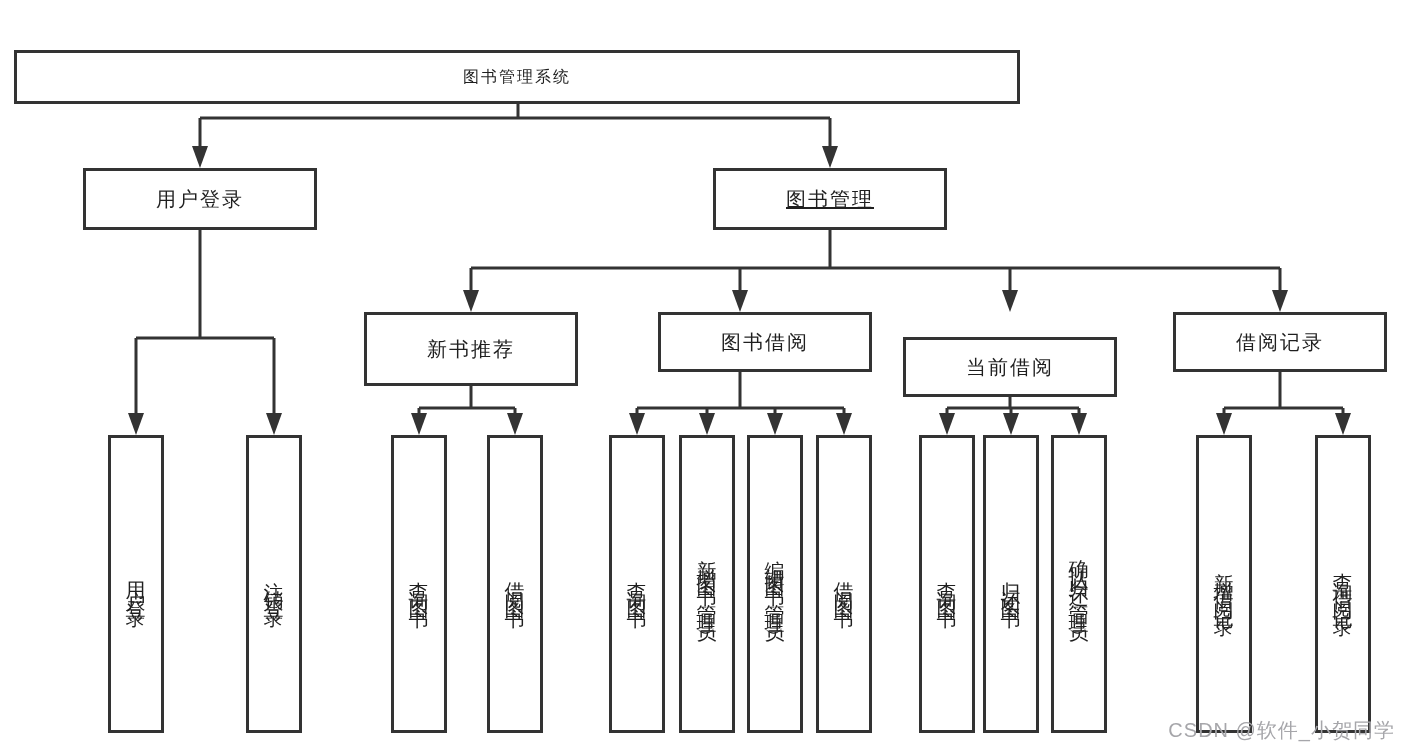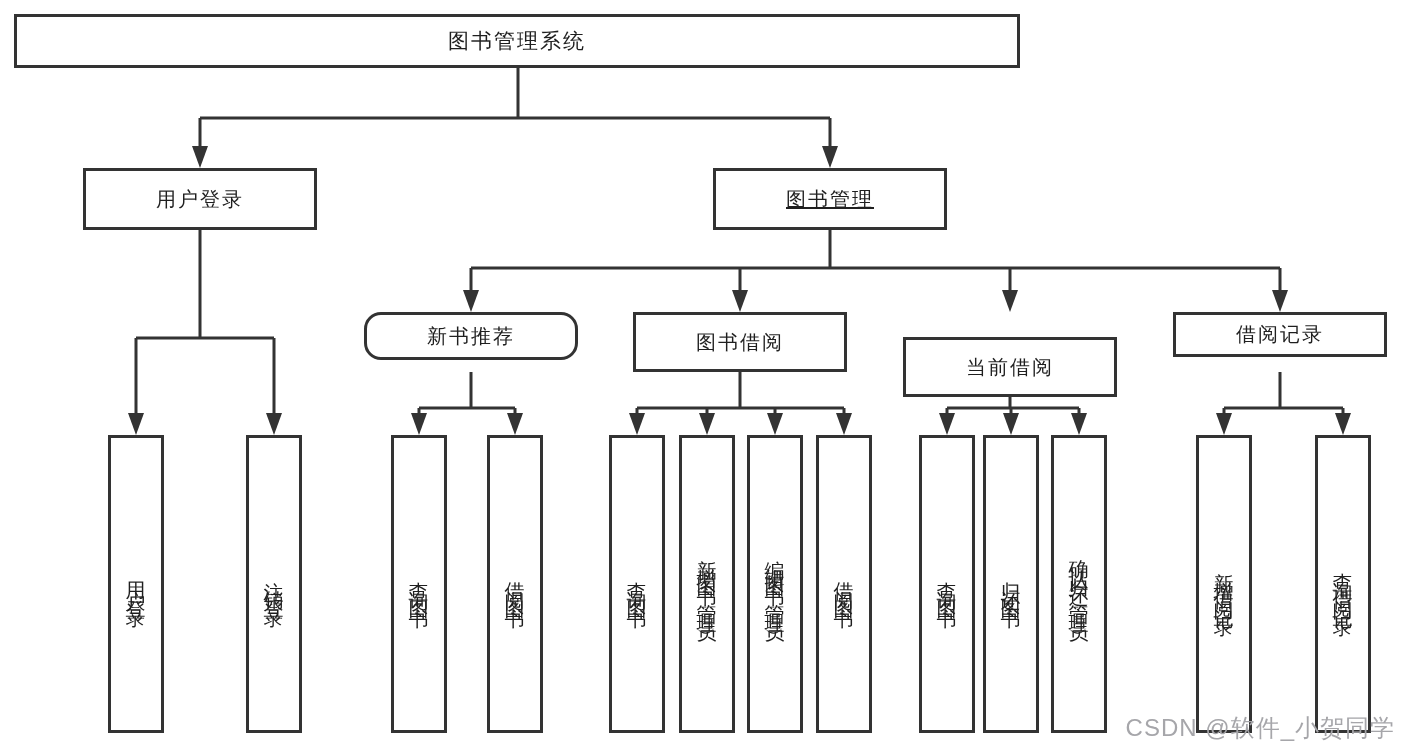--- a/index.html
+++ b/index.html
@@ -34,35 +34,36 @@
     display: flex;
     align-items: center;
     justify-content: center;
   }
   .hnode {
     font-size: 20px;
     letter-spacing: 2px;
     white-space: nowrap;
   }
   .root-node {
-    font-size: 21px;
+    font-size: 16px;
+    margin-top: 36px;
   }
   .leaf span.vtext {
     writing-mode: vertical-rl;
     text-orientation: mixed;
     font-size: 20px;
     line-height: 1;
     letter-spacing: 9px;
     white-space: nowrap;
   }
   .watermark {
     position: absolute;
     right: 10px;
     bottom: 3px;
-    font-size: 24px;
+    font-size: 20px;
     letter-spacing: 1px;
     color: #a6a6aa;
     white-space: nowrap;
   }
 </style>
 </head>
 <body>
 
 <div class="canvas">
 
@@ -103,30 +104,30 @@
     <span>图书管理系统</span>
   </div>
 
   <div class="node hnode" style="left:83px; top:168px; width:234px; height:62px;">
     <span>用户登录</span>
   </div>
   <div class="node hnode" style="left:713px; top:168px; width:234px; height:62px;text-decoration:underline;">
     <span>图书管理</span>
   </div>
 
-  <div class="node hnode" style="left:364px; top:312px; width:214px; height:48px;border-radius:17px;">
+  <div class="node hnode" style="left:364px; top:312px; width:214px; height:74px;">
     <span>新书推荐</span>
   </div>
-  <div class="node hnode" style="left:633px; top:312px; width:214px; height:60px;">
+  <div class="node hnode" style="left:658px; top:312px; width:214px; height:60px;">
     <span>图书借阅</span>
   </div>
   <div class="node hnode" style="left:903px; top:312px; width:214px; height:60px;margin-top:25px;">
     <span>当前借阅</span>
   </div>
-  <div class="node hnode" style="left:1173px; top:312px; width:214px; height:45px;">
+  <div class="node hnode" style="left:1173px; top:312px; width:214px; height:60px;">
     <span>借阅记录</span>
   </div>
 
   <div class="node leaf" style="left:108px; top:435px; width:56px; height:298px;">
     <span class="vtext">用户登录</span>
   </div>
   <div class="node leaf" style="left:246px; top:435px; width:56px; height:298px;">
     <span class="vtext">注销登录</span>
   </div>
 

